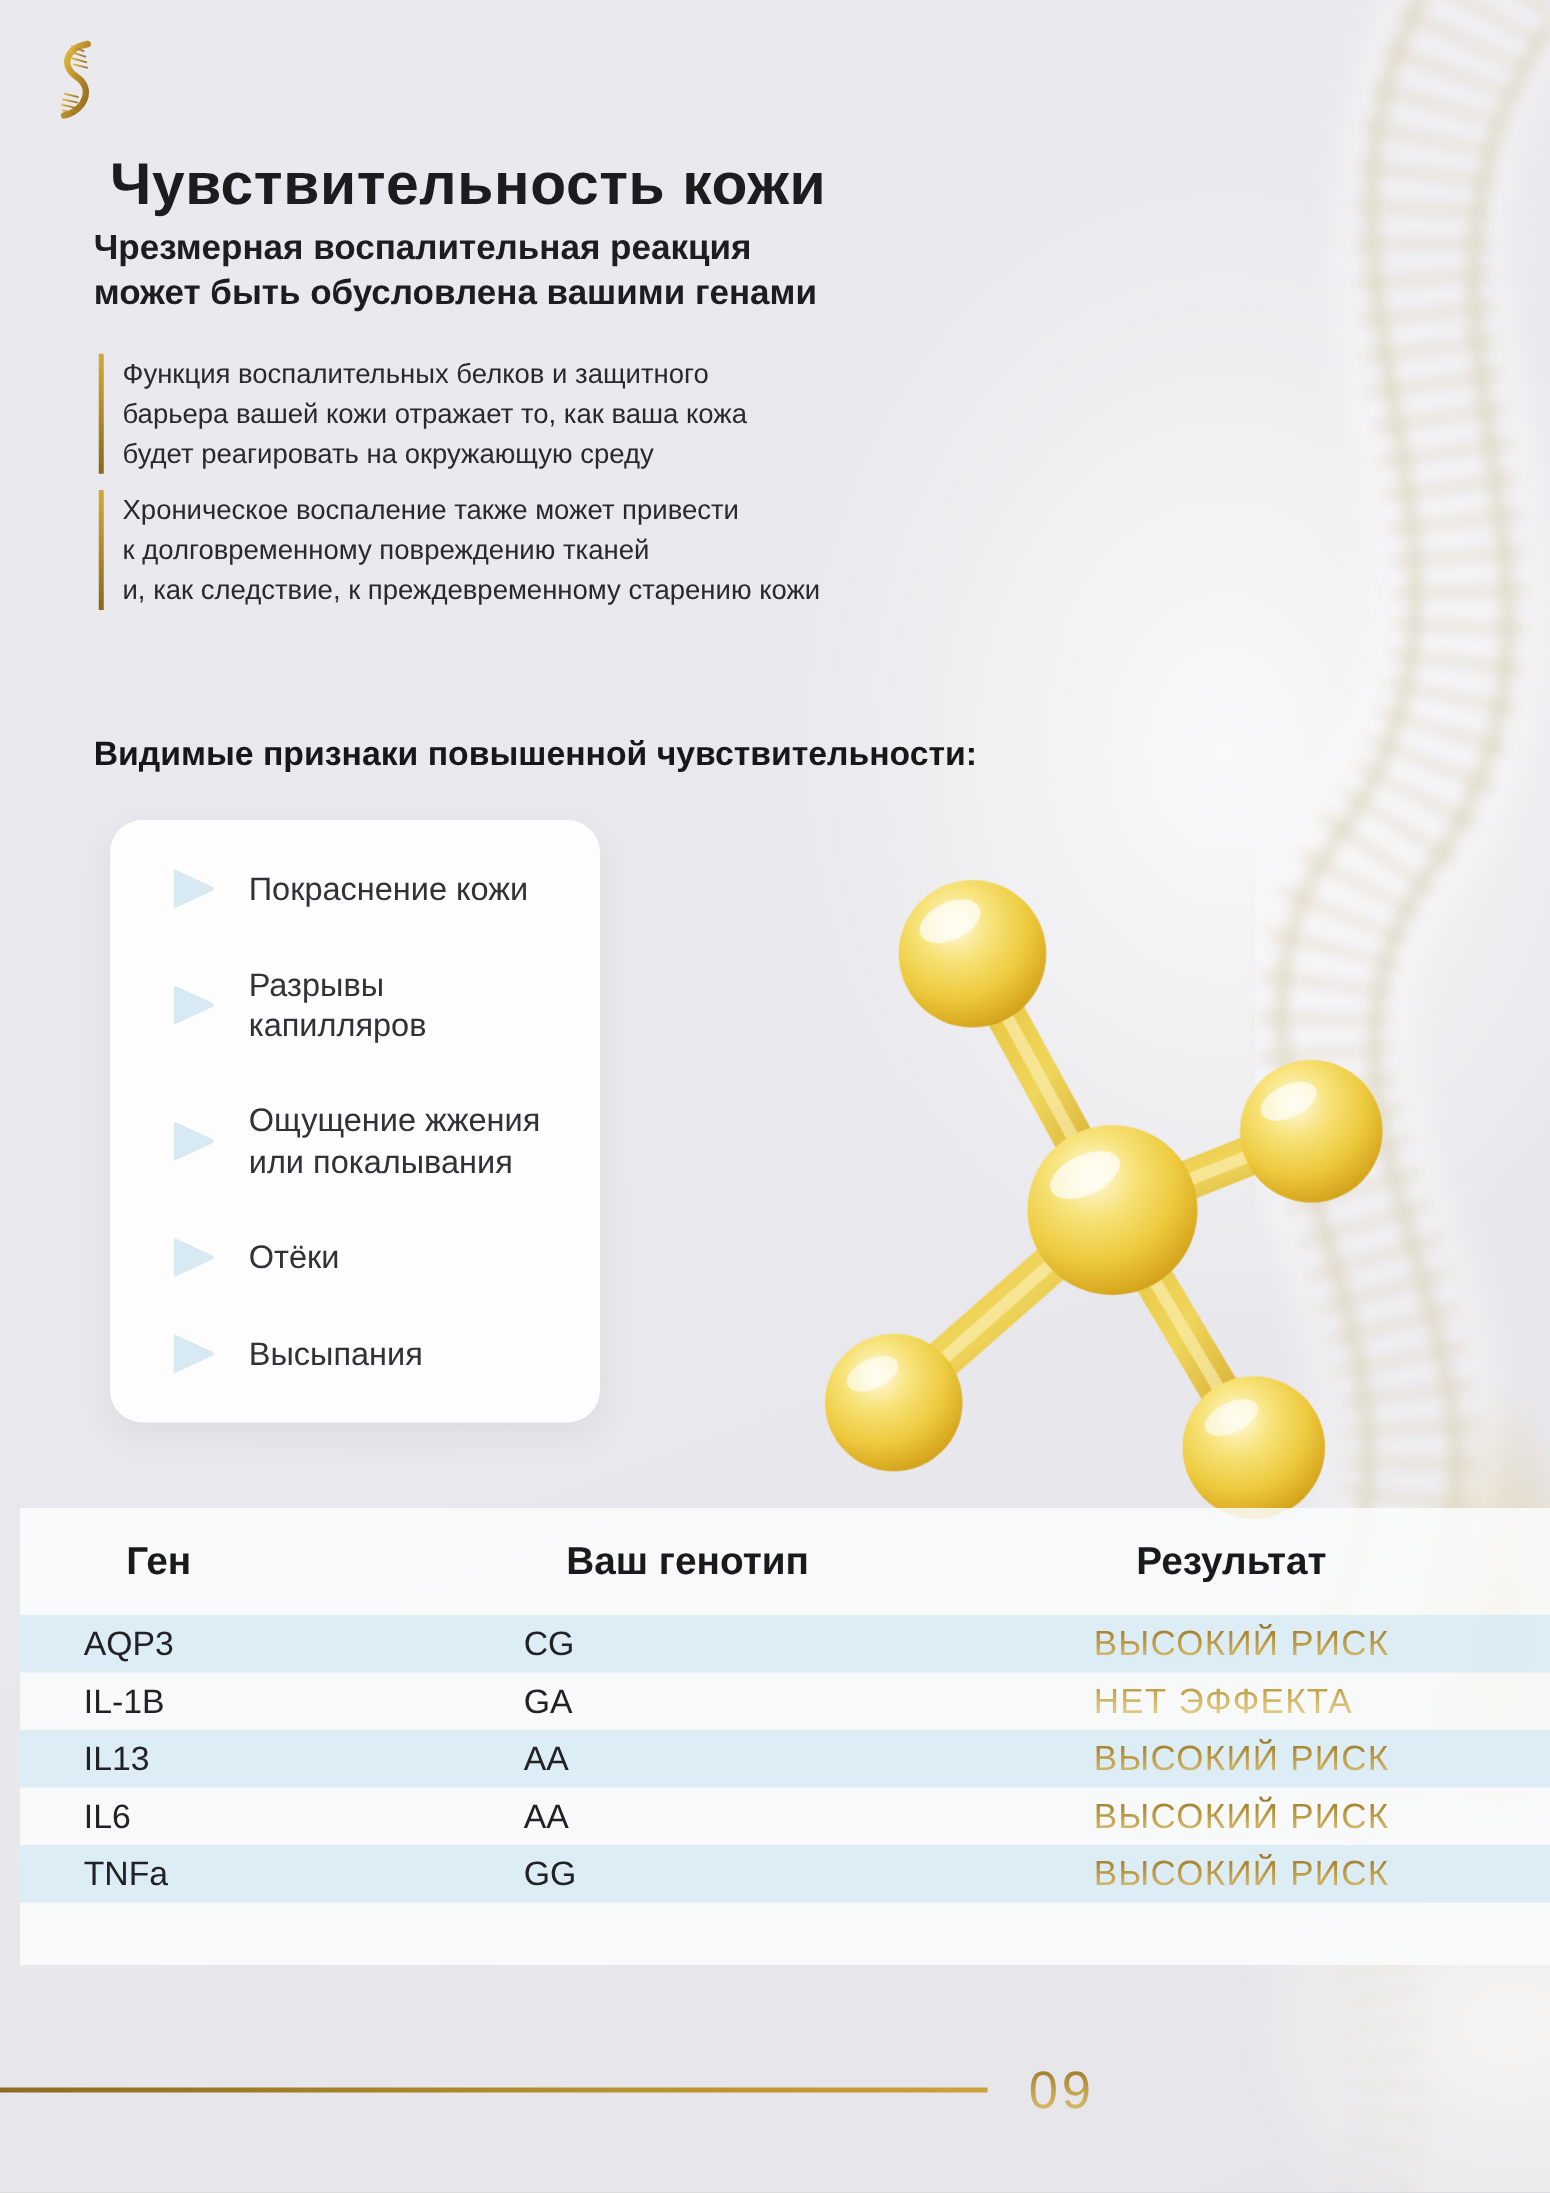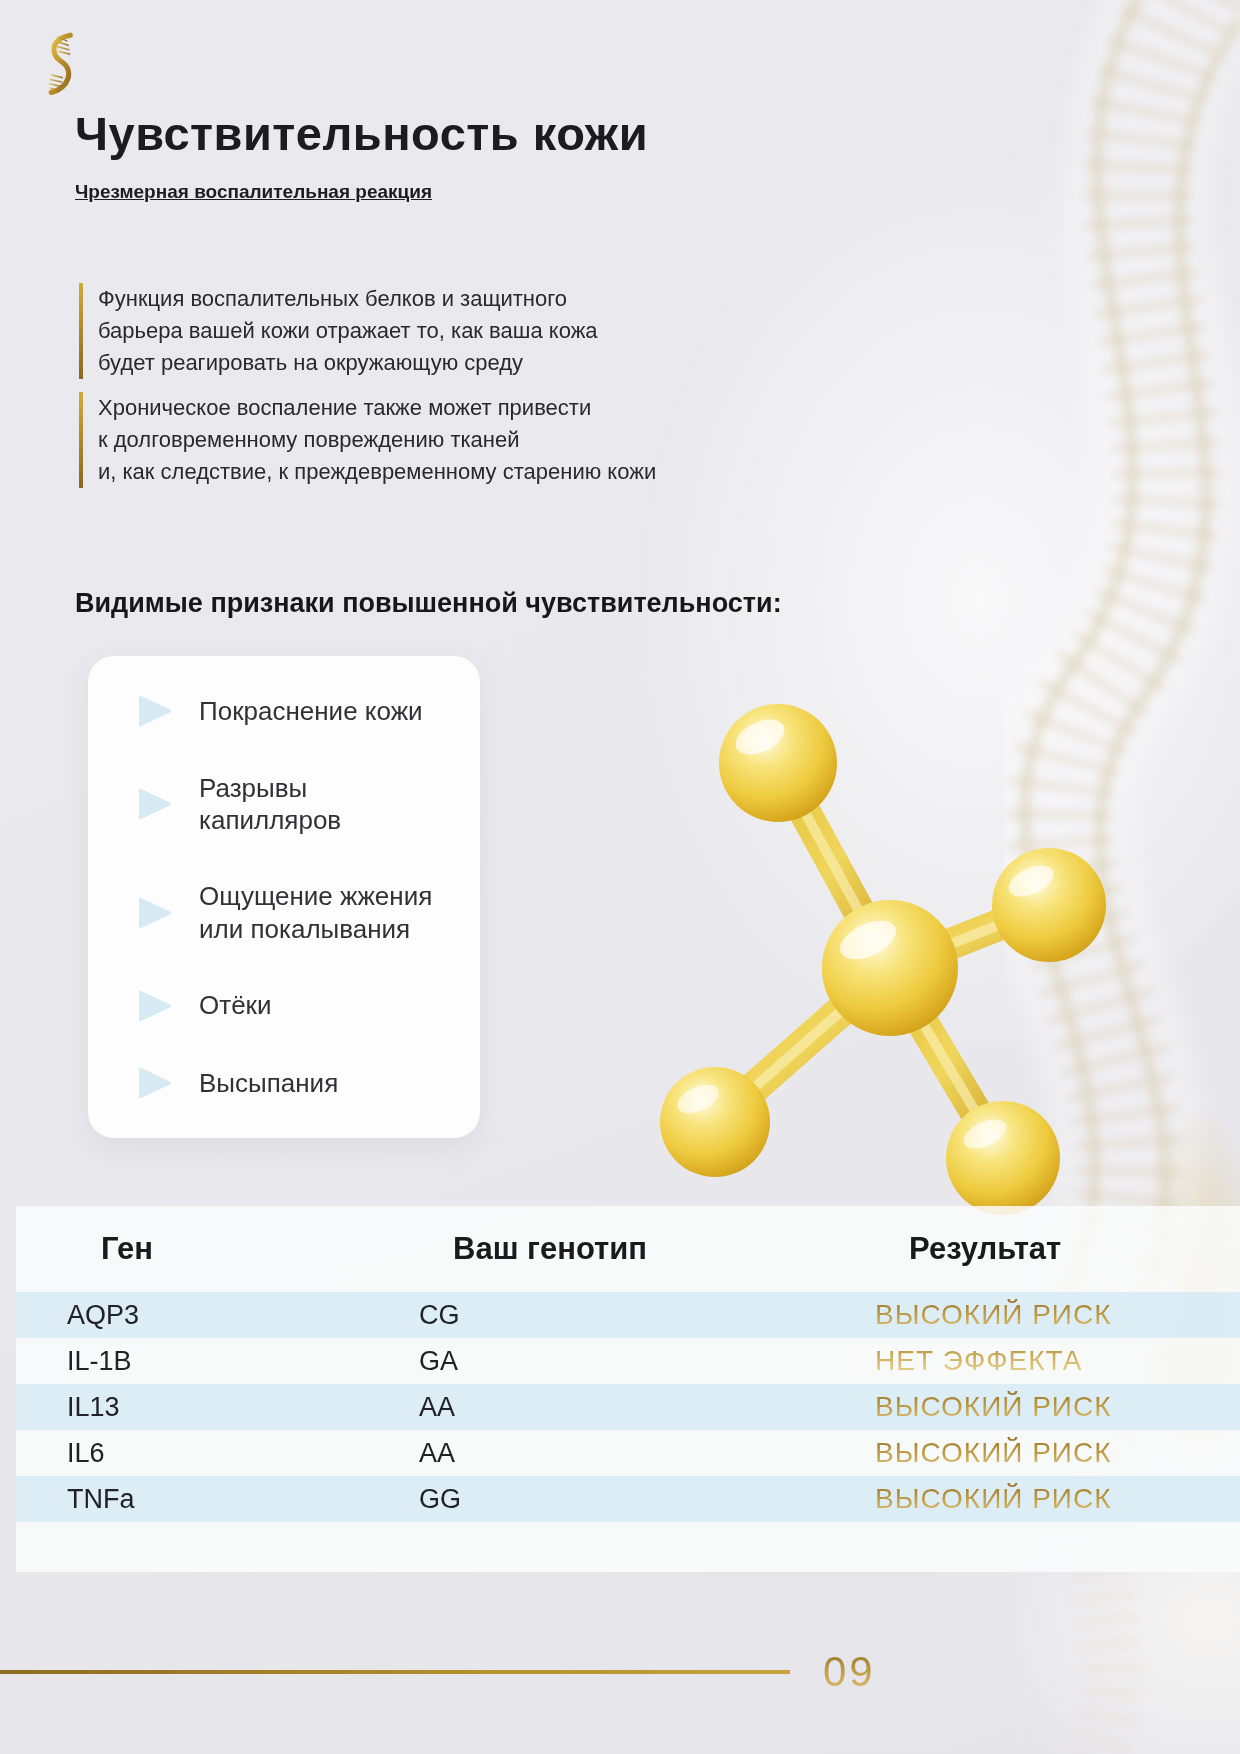--- a/index.html
+++ b/index.html
@@ -15,22 +15,22 @@
       radial-gradient(ellipse 500px 660px at 980px 600px, rgba(255,255,255,.72), rgba(255,255,255,0) 70%),
       radial-gradient(ellipse 90px 260px at 1198px 1290px, rgba(213,180,78,.40), rgba(213,180,78,0) 72%),
       radial-gradient(ellipse 320px 280px at 1210px 1620px, rgba(251,250,247,.75), rgba(251,250,247,0) 70%);
   }
   .dna-bg{position:absolute; left:820px; top:0; width:420px; height:1754px; pointer-events:none;}
   
   .logo{position:absolute; left:38px; top:28px; width:44px; height:76px;}
   
   .title{position:absolute; left:75px; top:106px; font-size:47px; font-weight:800;
     color:#1c1b1d; letter-spacing:.5px;}
-  .subtitle{position:absolute; left:75px; top:180px; font-size:19px; font-weight:800;
-    color:#1d1c1e; line-height:1.28;text-decoration:underline;}
+  .subtitle{position:absolute; left:75px; top:180px; font-size:28px; font-weight:800;
+    color:#1d1c1e; line-height:1.28;}
   
   .para{position:absolute; left:79px; font-size:22px; color:#29282b; line-height:1.46;
     border-left:4px solid; border-image:linear-gradient(180deg,#d0ab3a,#8a661e) 1;
     padding-left:15px;}
   .para-1{top:283px;}
   .para-2{top:392px;}
   
   .signs-heading{position:absolute; left:75px; top:588px; font-size:27px; font-weight:800; color:#171618;}
   .signs-card{position:absolute; left:88px; top:656px; width:392px; height:482px;
     background:#fdfdfe; border-radius:26px; box-shadow:0 10px 26px rgba(120,120,135,.10);
@@ -107,23 +107,24 @@
           <path d="M 43,28 L 25,23"></path>
           <path d="M 44,34 L 28,30"></path>
         <path d="M 18,62 L 34,66"></path>
           <path d="M 16,68 L 33,72"></path>
           <path d="M 15,74 L 32,78"></path>
           <path d="M 16,80 L 30,84"></path>
       </g>
     </g>
   </svg>
 
-  <h1 class="title" style="margin:0">Чувствительность кожи</h1>
+  <h1 class="title" style="margin:13px">Чувствительность кожи</h1>
   <div class="subtitle">
     <span style="display:block">Чрезмерная воспалительная реакция</span>
+    <span style="display:block">может быть обусловлена вашими генами</span>
   </div>
 
   <div class="para para-1">
     <span style="display:block">Функция воспалительных белков и защитного</span>
     <span style="display:block">барьера вашей кожи отражает то, как ваша кожа</span>
     <span style="display:block">будет реагировать на окружающую среду</span>
   </div>
   <div class="para para-2">
     <span style="display:block">Хроническое воспаление также может привести</span>
     <span style="display:block">к долговременному повреждению тканей</span>

